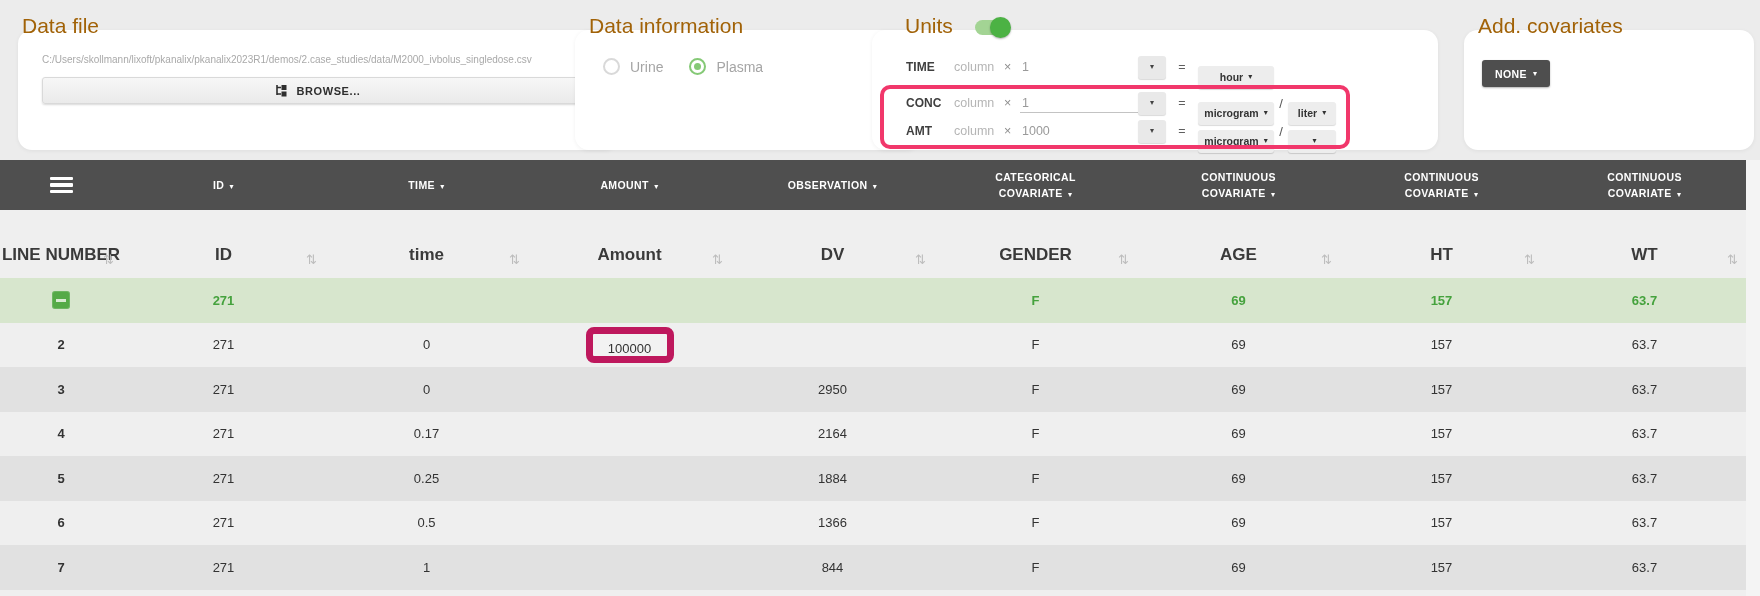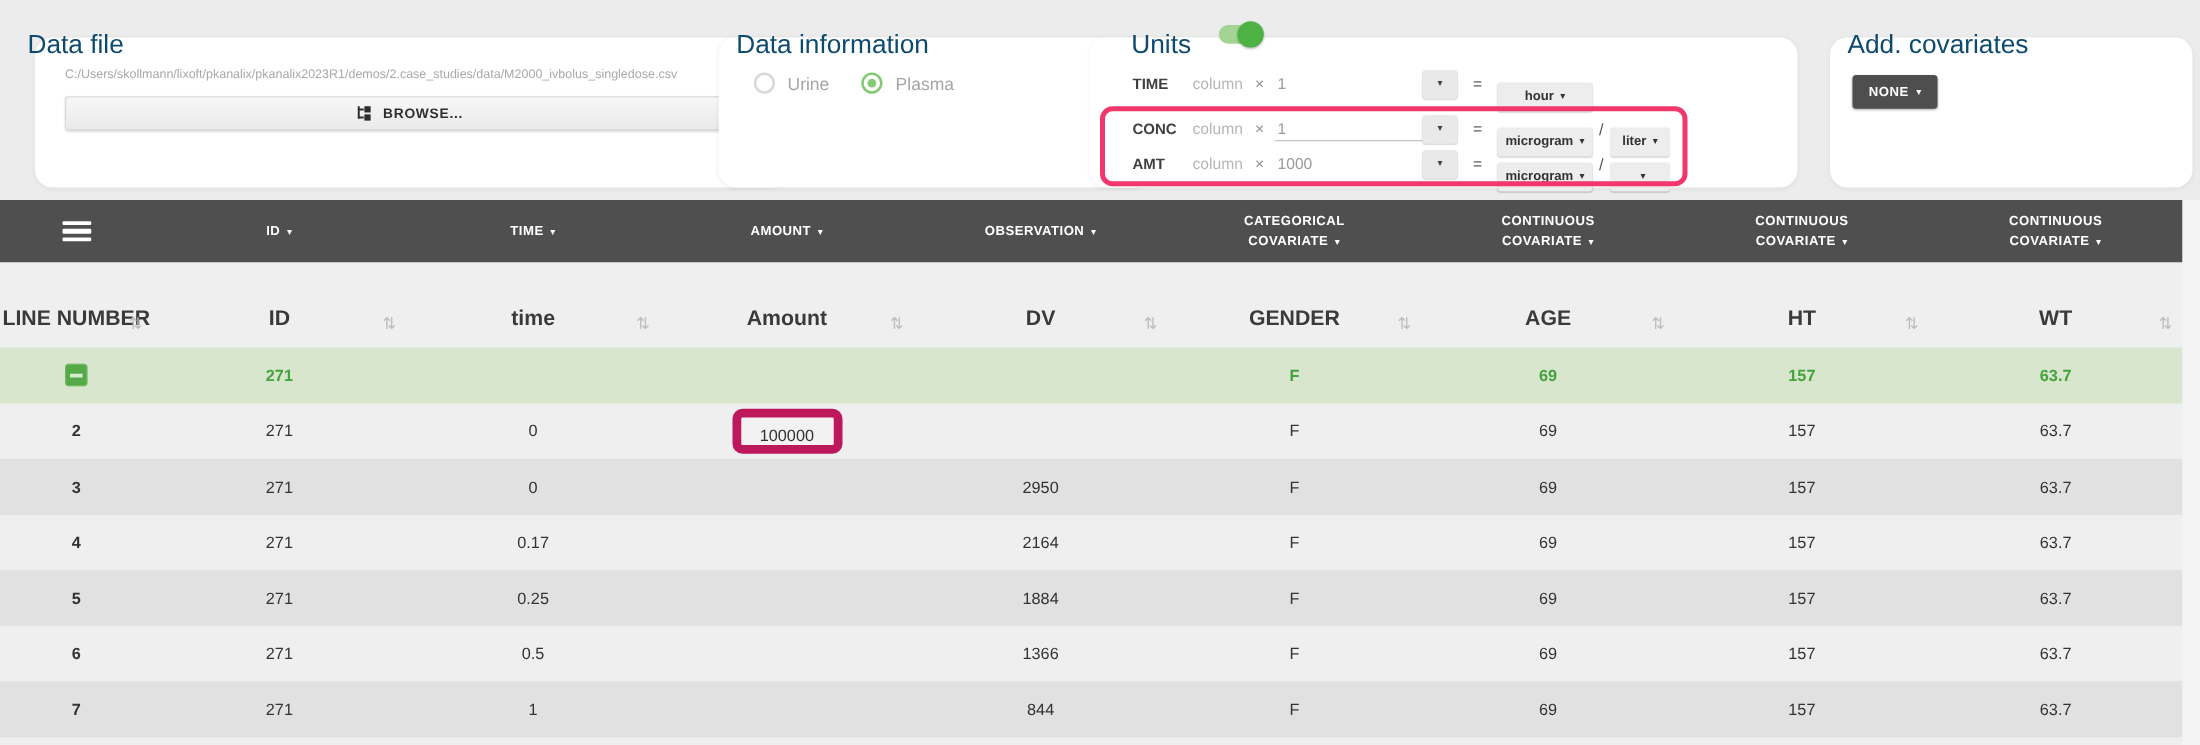--- a/index.html
+++ b/index.html
@@ -1,23 +1,23 @@
 <!DOCTYPE html>
 <html><head>
 <meta charset="utf-8">
 <style>
   * { margin:0; padding:0; box-sizing:border-box; }
   body { font-family:"Liberation Sans","DejaVu Sans",sans-serif; background:#ececec; }
   .screen { position:relative; width:1760px; height:596px; background:#ececec; overflow:hidden; }
 
   
-  .panel-title { position:absolute; font-size:21px; font-weight:400; color:#0c4a6e; z-index:3; white-space:nowrap;margin-top:10px; }
+  .panel-title { position:absolute; font-size:21px; font-weight:400; color:#a16207; z-index:3; white-space:nowrap; }
   .card { position:absolute; top:30px; height:120px; background:#ffffff; border-radius:14px;
           box-shadow:0 1px 4px rgba(0,0,0,.06); z-index:1; }
-  #card-datafile { left:28px;  width:600px; padding:20px 24px 0 24px; }
+  #card-datafile { left:18px;  width:600px; padding:20px 24px 0 24px; }
   #card-datainfo { left:575px; width:345px; }
   #card-units    { left:872px; width:566px; }
   #card-addcov   { left:1464px; width:290px; }
 
   .filepath { font-size:10px; color:#a9a9a9; white-space:nowrap; overflow:hidden; margin-top:4px; }
   .browse-btn { margin-top:12px; width:100%; height:27px; display:flex; align-items:center; justify-content:center; gap:8px;
                 background:linear-gradient(#f7f7f7,#eaeaea); border:1px solid #d9d9d9; border-radius:3px;
                 box-shadow:0 1px 2px rgba(0,0,0,.15); font-size:11px; font-weight:700; letter-spacing:.6px;
                 color:#2e2e2e; cursor:pointer; font-family:inherit; }
 

